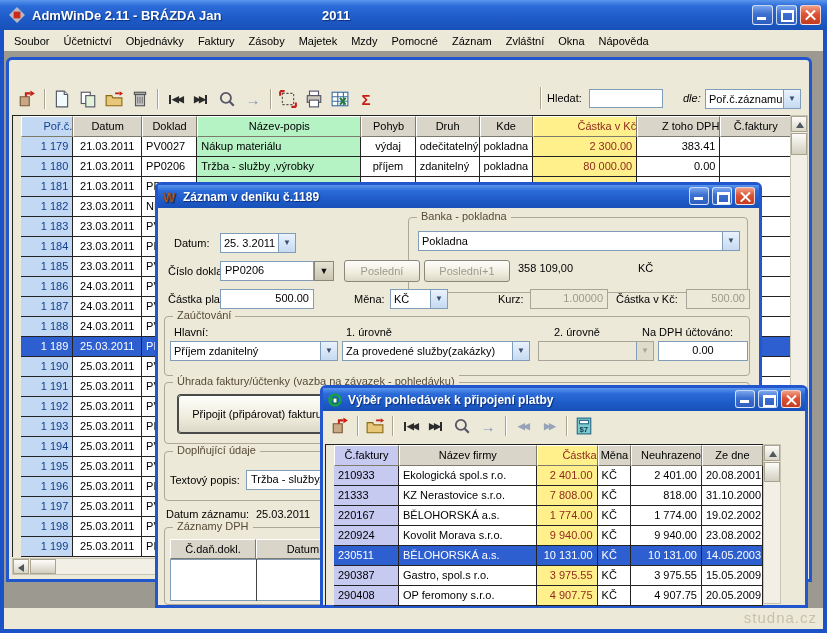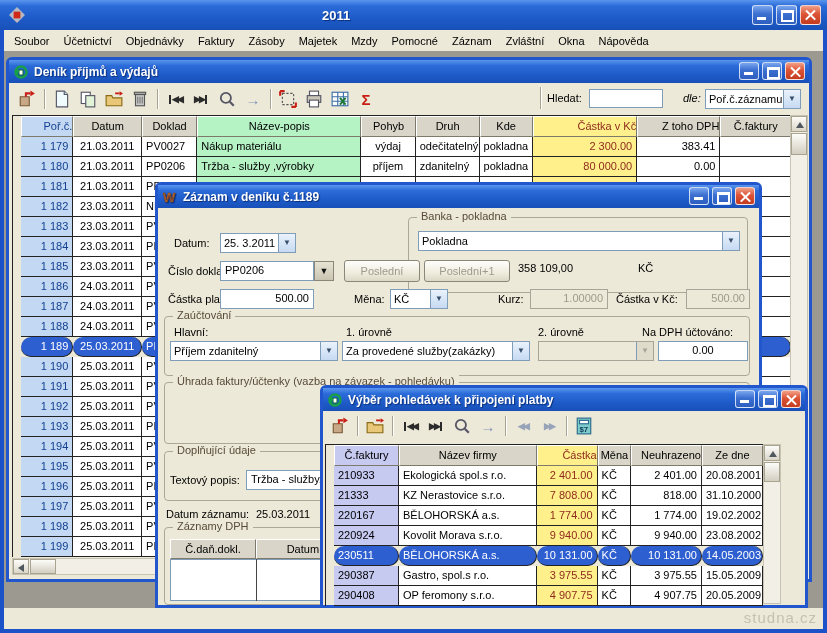--- a/index.html
+++ b/index.html
@@ -68,21 +68,21 @@
   .c0{width:54px;background:#C3D9F3;color:#123F8F;text-align:right;}
   .c1{width:71px;text-align:center;}
   .c2{width:57px;}
   .c3{width:170px;background:#B5F2C4;}
   .c4{width:56px;text-align:center;}
   .c5{width:66px;}
   .c6{width:55px;}
   .c7{width:108px;background:#FFF08C;color:#8F2B1E;text-align:right;}
   .c8{width:86px;text-align:right;}
   .c9{width:73px;}
-  .trow.sel .tc{background:#2E5FD0 !important;color:#fff !important;border-radius:10px;}
+  .trow.sel .tc{background:#2E5FD0 !important;color:#fff !important;}
   .w0{width:66px;background:#C6C9F0;}
   .w1{width:140px;}
   .w2{width:62px;background:#FFF08C;color:#8F2B1E;text-align:right;}
   .w3{width:34px;}
   .w4{width:72px;text-align:right;}
   .w5{width:62px;text-align:center;}
   
   .scroll{position:absolute;background:#F2F0E6;border:1px solid #C8C4B4;box-sizing:border-box;}
   .sbtn{position:absolute;background:linear-gradient(#FDFCF9,#DAD6C8);border:1px solid #A9A490;box-sizing:border-box;}
   .sthumb{position:absolute;background:linear-gradient(#FDFCF9,#D2CEC0);border:1px solid #A9A490;box-sizing:border-box;}
@@ -110,20 +110,21 @@
 
 <div id="app">
 
   <div class="app-titlebar">
     <span>
       <svg width="18" height="18" viewBox="0 0 16 16">
           <rect x="3" y="3" width="10" height="10" fill="#B8B8C2" transform="rotate(45 8 8)"></rect>
           <rect x="5" y="5" width="6" height="6" fill="#D02818"></rect>
         </svg>
     </span>
+    <span class="app-title">AdmWinDe 2.11 - BRÁZDA Jan</span>
     <span class="app-year">2011</span>
     <span class="wbtn" style="right:54px;">
         <i class="g-min"></i>
       </span>
     <span class="wbtn" style="right:30px;">
         <i class="g-max"></i>
       </span>
     <span class="wbtn close" style="right:6px;">
         <i class="g-close"></i>
       </span>
@@ -141,39 +142,20 @@
       <span class="menu-item">Pomocné</span>
       <span class="menu-item">Záznam</span>
       <span class="menu-item">Zvláštní</span>
       <span class="menu-item">Okna</span>
       <span class="menu-item">Nápověda</span>
     </div>
 
   <div class="mdi"></div>
 
   <div class="win" style="left:6px;top:57px;width:806px;height:525px;z-index:1;">
-    <div class="wtitle">
-      <span>
-        <svg width="16" height="16" viewBox="0 0 16 16">
-            <circle cx="8" cy="8" r="5.5" fill="none" stroke="#18A048" stroke-width="2.5"></circle>
-            <rect x="6" y="6" width="4" height="5" fill="#fff" stroke="#0a6a30"></rect>
-            <polygon points="1,6 7,6 4,11" fill="#18A048"></polygon>
-          </svg>
-      </span>
-      <span class="txt">Deník příjmů a výdajů</span>
-      <span class="swbtn" style="right:50px;">
-          <i class="g-min"></i>
-        </span>
-      <span class="swbtn" style="right:27px;">
-          <i class="g-max"></i>
-        </span>
-      <span class="swbtn close" style="right:4px;">
-          <i class="g-close"></i>
-        </span>
-    </div>
 
     <div class="tbar" style="left:6px;top:27px;">
       <span class="tbtn">
         <svg width="18" height="18" viewBox="0 0 16 16">
             <path d="M2 6h8v8H2z" fill="#C9A887" stroke="#7A5A36"></path>
             <path d="M7 6V3h4" fill="none" stroke="#C81E14" stroke-width="1.8"></path>
             <polygon points="11,0.5 15,3 11,5.5" fill="#C81E14"></polygon>
           </svg>
       </span>
       <span class="tsep"></span>
@@ -611,31 +593,32 @@
     <span class="lab" style="left:16px;top:141px;">Hlavní:</span>
     <span class="combo" style="left:12px;top:156px;width:168px;">
       <span class="cv">Příjem zdanitelný</span>
       <span class="carr">▼</span>
     </span>
     <span class="lab" style="left:188px;top:141px;">1. úrovně</span>
     <span class="combo" style="left:184px;top:156px;width:188px;">
       <span class="cv">Za provedené služby(zakázky)</span>
       <span class="carr">▼</span>
     </span>
-    <span class="lab" style="left:380px;top:141px;">2. úrovně</span>
+    <span class="lab" style="left:396px;top:141px;">2. úrovně</span>
     <span class="combo dis" style="left:380px;top:156px;width:116px;">
       <span class="cv"></span>
       <span class="carr">▼</span>
     </span>
     <span class="lab" style="left:484px;top:141px;">Na DPH účtováno:</span>
     <span class="inp num" style="left:500px;top:156px;width:90px;height:20px;text-align:center;">0.00</span>
 
     <div class="group" style="left:6px;top:197px;width:586px;height:62px;">
       <span class="gcap">Úhrada faktury/účtenky (vazba na závazek - pohledávku)</span>
     </div>
+    <span class="btn def" style="left:20px;top:210px;width:158px;height:38px;">Připojit (připárovat) fakturu</span>
     <span class="btn" style="left:186px;top:210px;width:106px;height:38px;">Připojit účtenku</span>
 
     <div class="group" style="left:6px;top:266px;width:270px;height:50px;">
       <span class="gcap">Doplňující údaje</span>
     </div>
     <span class="lab" style="left:12px;top:289px;">Textový popis:</span>
     <span class="inp" style="left:88px;top:285px;width:180px;height:20px;">Tržba - služby,</span>
 
     <span class="lab" style="left:8px;top:323px;">Datum záznamu:</span>
     <span class="lab" style="left:98px;top:323px;">25.03.2011</span>

